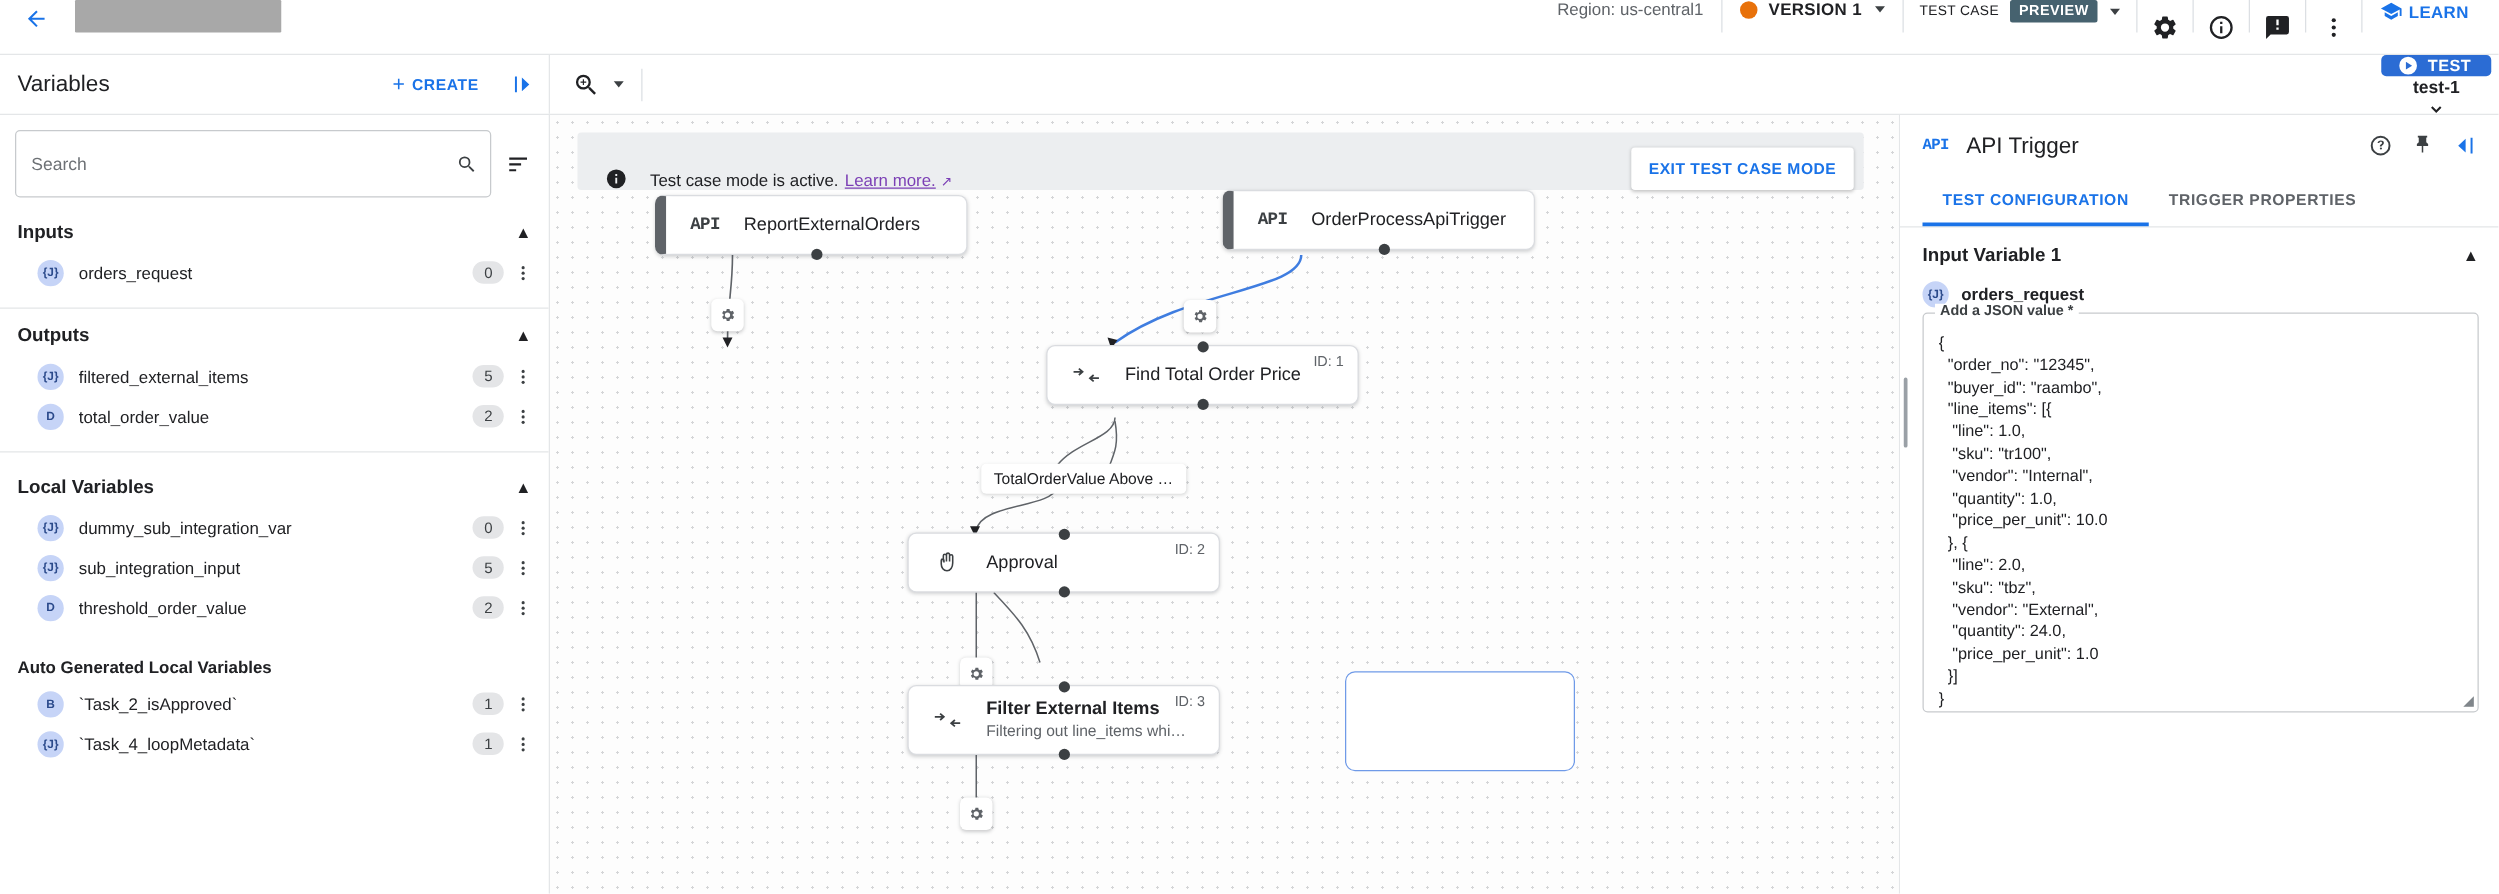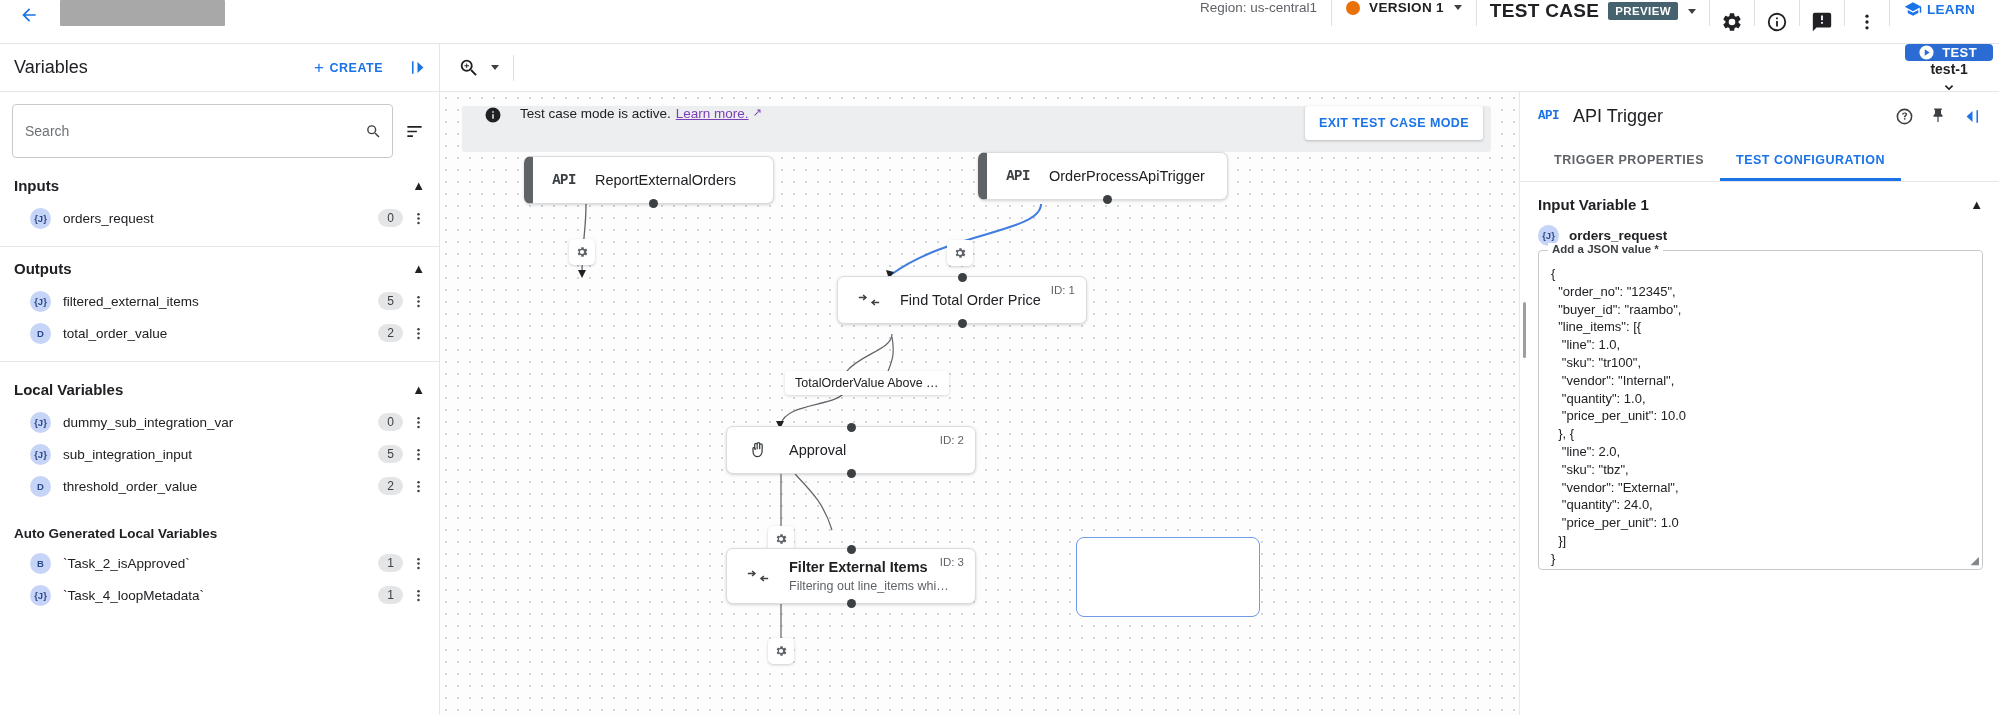--- a/index.html
+++ b/index.html
@@ -21,21 +21,21 @@
   .back-arrow svg{ fill:#1a73e8; }
   .title-redaction{ width:165px; height:26px; background:#a8a8a8; margin-left:16px; border-radius:1px; }
   .top-spacer{ flex:1; }
   .region-label{ font-size:13.5px; color:#5f6368; padding-right:14px; white-space:nowrap; }
   .tdivider{ width:1px; height:26px; background:#dcdfe3; }
   .version-chip{ display:flex; align-items:center; gap:9px; padding:0 14px; cursor:pointer; }
   .dot-orange{ width:14px; height:14px; border-radius:50%; background:#e8710a; }
   .version-text{ font-size:13.5px; font-weight:bold; letter-spacing:.3px; color:#202124; }
   .caret{ width:0;height:0;border-left:4.5px solid transparent;border-right:4.5px solid transparent;border-top:5.5px solid #3c4043; margin-left:1px;}
   .testcase-chip{ display:flex; align-items:center; gap:9px; padding:0 13px; cursor:pointer;}
-  .tc-label{ font-size:19px; font-weight:bold; letter-spacing:.3px; }
+  .tc-label{ font-size:11px; font-weight:normal; letter-spacing:.3px; }
   .preview-badge{ background:#46626f; color:#fff; font-size:11.5px; font-weight:bold; letter-spacing:.4px; padding:3px 7px 3px 7px; border-radius:2px; }
   .icon-btn{ width:44px; height:44px; display:flex; align-items:center; justify-content:center; cursor:pointer; }
   .icon-btn svg{ fill:#202124; }
   .learn-btn{ display:flex; align-items:center; gap:5px; padding:0 12px 0 14px; cursor:pointer; color:#1a73e8; }
   .learn-btn .lt{ font-size:13.5px; font-weight:bold; letter-spacing:.3px; }
 
   
   .subbar{ height:48px; min-height:48px; display:flex; border-bottom:1px solid #e4e6e8; background:#fff; }
   .sub-left{ width:440px; min-width:440px; display:flex; align-items:center; padding-left:14px; border-right:1px solid #e4e6e8; }
   .var-title{ font-size:18px; color:#202124; flex:1; }
@@ -68,21 +68,21 @@
   .kebab{ width:22px; display:flex; align-items:center; justify-content:center; cursor:pointer; }
   .sep{ height:1px; background:#e4e6e8; margin:12px 0 4px 0; }
   .sec-gap{ height:16px; }
   .subhead{ font-size:13.5px; font-weight:bold; padding:8px 14px 6px 14px; }
 
   
   .canvas{ flex:1; position:relative; overflow:hidden;
     background-color:#fdfdfd;
     background-image:radial-gradient(#d4d5d7 1px, transparent 1.1px);
     background-size:12px 12px; }
-  .banner{ position:absolute; left:22px; top:14px; right:28px; height:46px; background:#eceef0; border-radius:3px; display:flex; align-items:flex-start; padding:0 8px 0 22px; }
+  .banner{ position:absolute; left:22px; top:14px; right:28px; height:46px; background:#eceef0; border-radius:3px; display:flex; align-items:flex-end; padding:0 8px 0 22px; }
   .banner-ico{ margin-right:18px; display:flex; }
   .banner-txt{ font-size:13.5px; color:#202124; }
   .banner-link{ color:#7b3fb5; text-decoration:underline; cursor:pointer; }
   .banner-sp{ flex:1; }
   .exit-btn{ background:#fff; border-radius:3px; box-shadow:0 1px 3px rgba(0,0,0,.22); color:#1a73e8; font-size:12.5px; font-weight:bold; letter-spacing:.4px; padding:10px 14px; cursor:pointer; white-space:nowrap; }
 
   .node{ position:absolute; background:#fff; border:1px solid #dadce0; border-radius:7px; box-shadow:0 1px 3px rgba(60,64,67,.22); display:flex; align-items:center; }
   .node.trigger{ border-left:9px solid #5f6368; border-radius:7px; }
   .node-ico{ width:62px; display:flex; align-items:center; justify-content:center; flex-shrink:0; }
   .api-glyph{ font-family:"Liberation Mono", monospace; font-weight:bold; font-size:14px; letter-spacing:-.5px; color:#3c4043;}
@@ -519,22 +519,22 @@
               <path d="M16 9V4h1V2H7v2h1v5l-2 2v2h5.2v7h1.6v-7H18v-2l-2-2z"></path>
             </svg>
         </span>
         <span class="rp-ico">
           <svg width="19" height="19" viewBox="0 0 24 24" fill="#1a73e8">
               <path d="M17 4h2v16h-2V4zM4.5 12L12 5v14l-7.5-7z" transform="translate(0,0)"></path>
             </svg>
         </span>
       </div>
       <div class="tabs">
+        <div class="tab active">TEST CONFIGURATION</div>
         <div class="tab">TRIGGER PROPERTIES</div>
-        <div class="tab active">TEST CONFIGURATION</div>
       </div>
       <div class="rp-body">
         <div class="side-scroll"></div>
         <div class="iv-head">
           <span class="iv-title">Input Variable 1</span>
           <span class="chev">▲</span>
         </div>
         <div class="var-line">
           <span class="vbadge">{J}</span>
           <span class="nm">orders_request</span>

